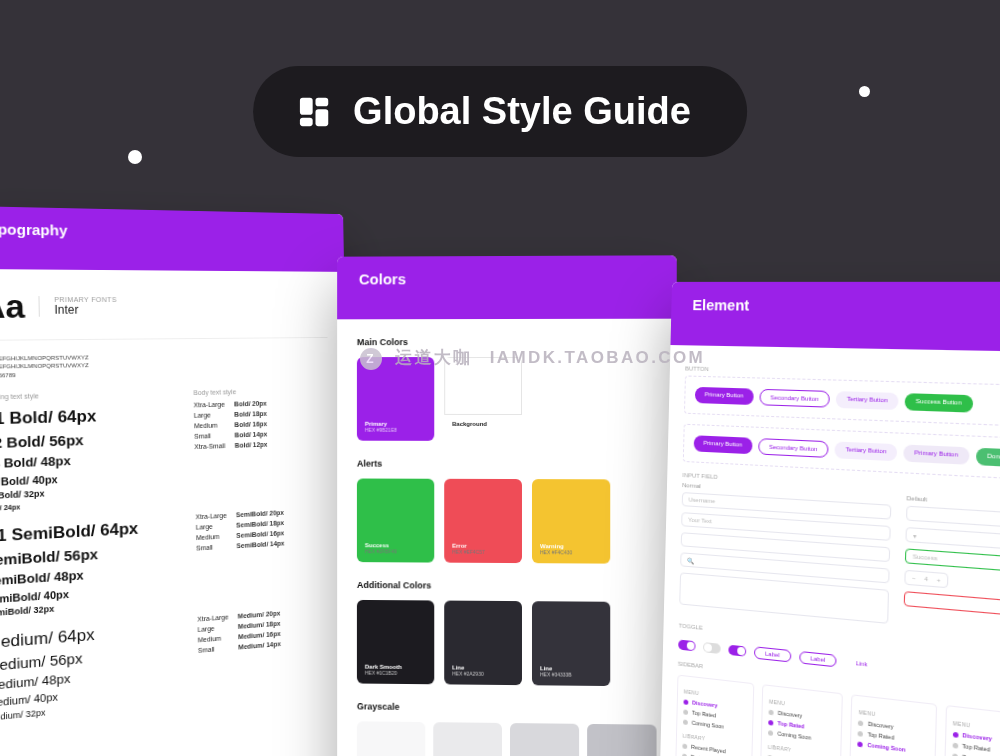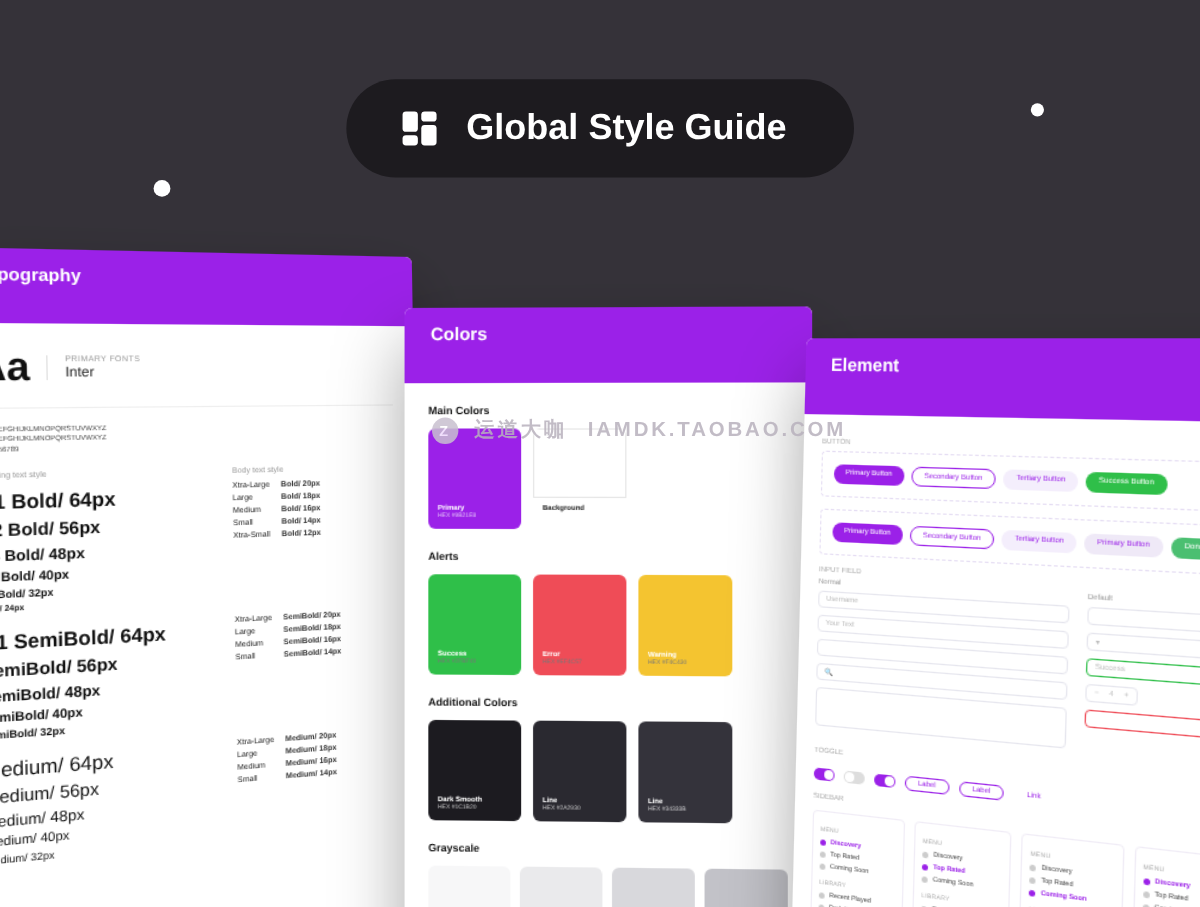--- a/index.html
+++ b/index.html
@@ -16,21 +16,21 @@
 
   .badge {
     position: absolute;
     left: 50%; transform: translateX(-50%);
     top: 66px;
     background: #1d1b1f;
     color: #fff;
     border-radius: 54px;
     padding: 24px 56px 24px 44px;
     display: flex; align-items: center; gap: 22px;
-    font-size: 30px; font-weight: 700;
+    font-size: 38px; font-weight: 700;
   }
   .badge svg { width: 34px; height: 34px; }
 
   
   .stage { position: absolute; inset: 0; perspective: 1600px; }
 
   .panel {
     position: absolute;
     background: #fff;
     border-radius: 6px;

